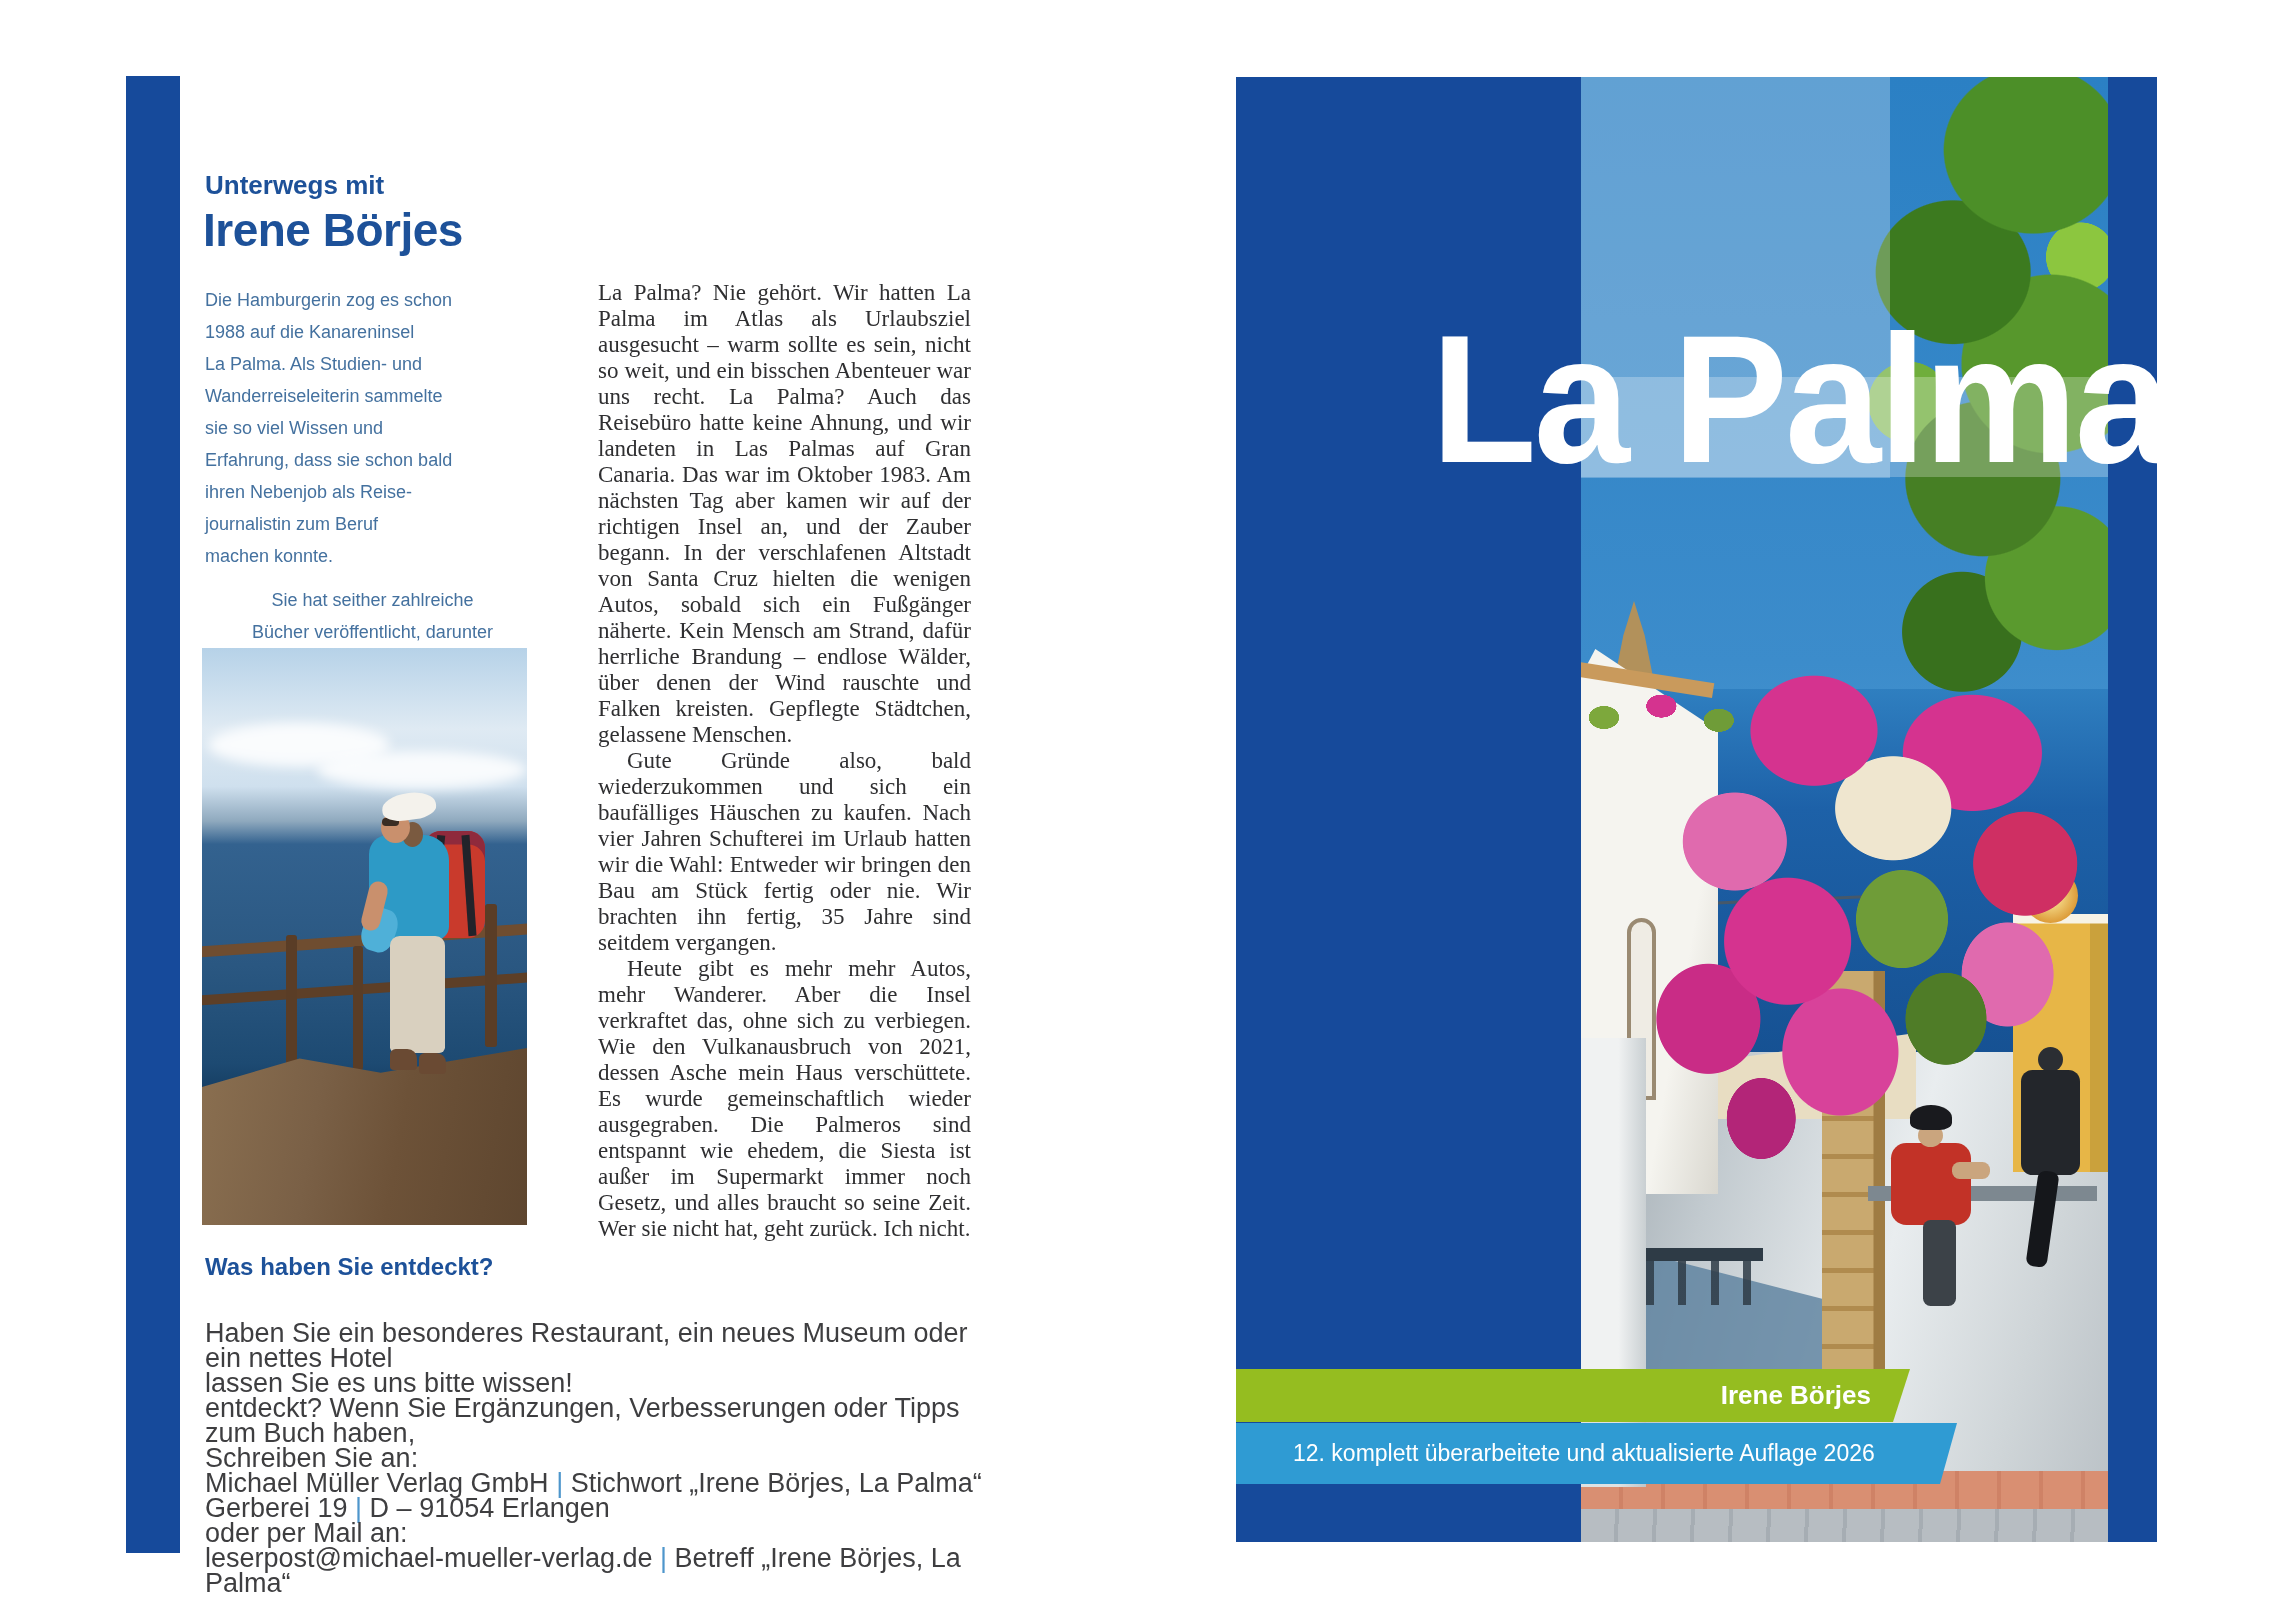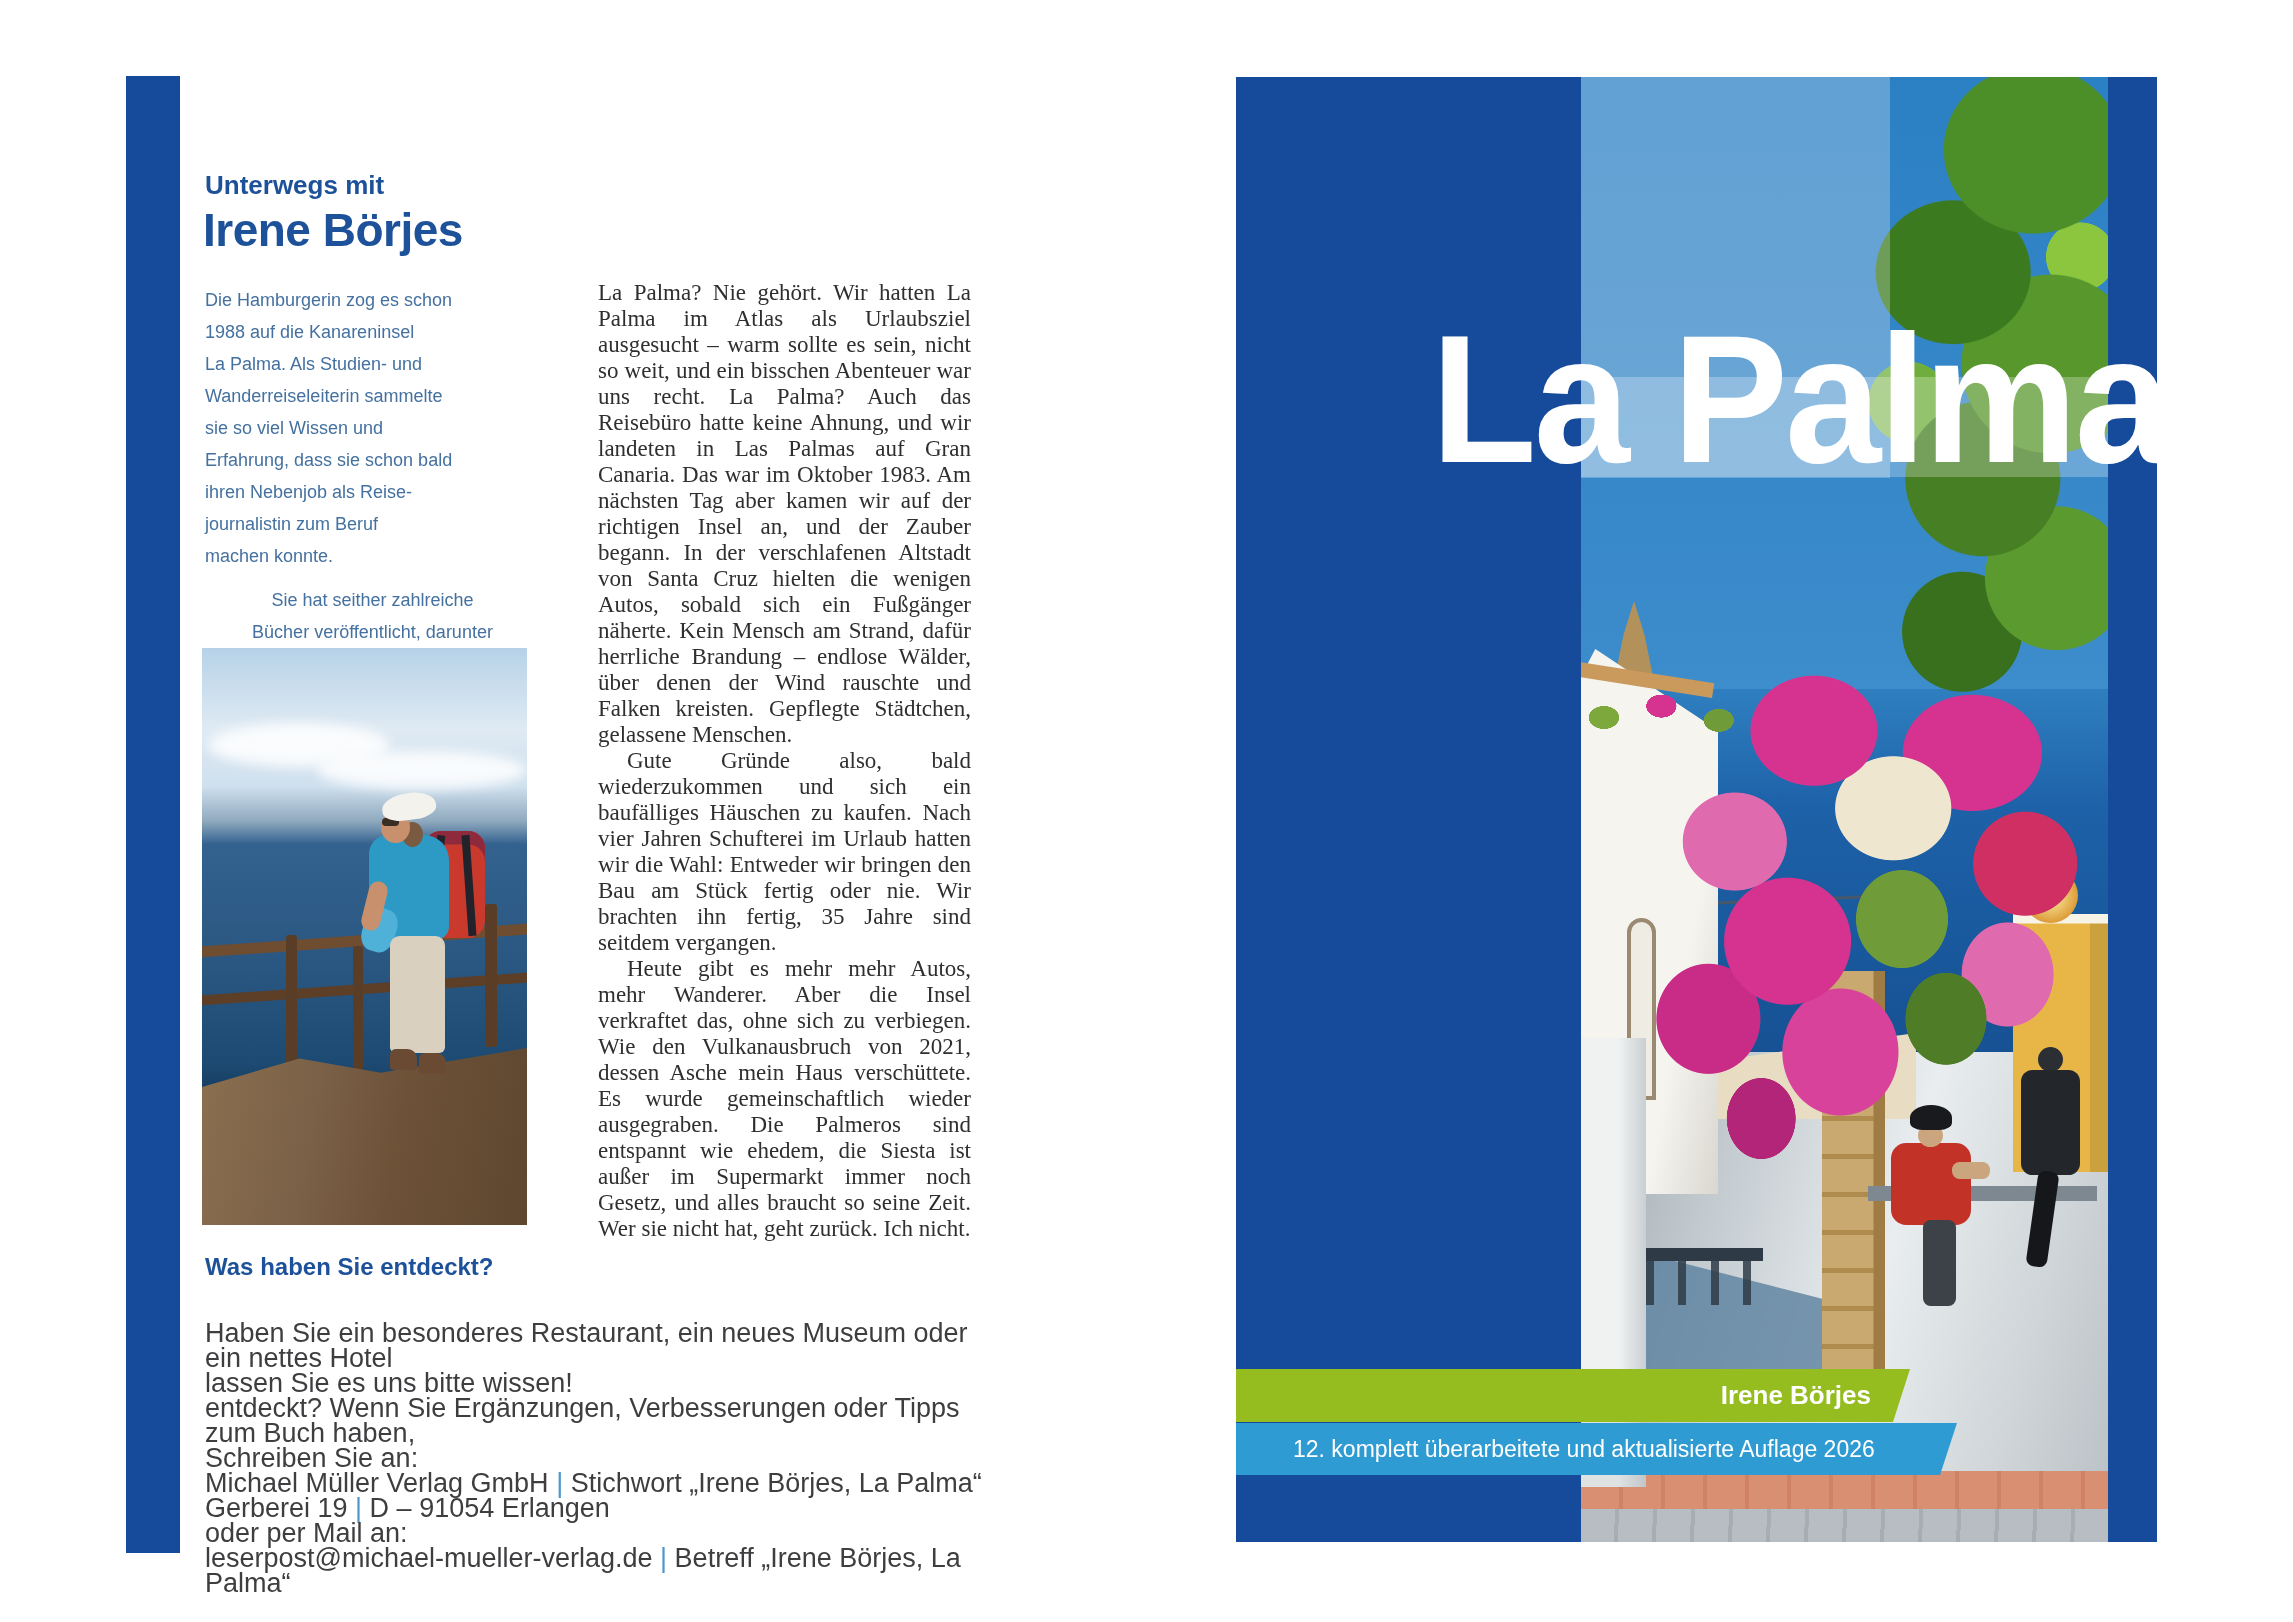--- a/index.html
+++ b/index.html
@@ -114,21 +114,21 @@
     radial-gradient(25px 19px at 28% 30%,#d5338f 0 60%,transparent 61%),
     radial-gradient(25px 19px at 48% 55%,#6f9c38 0 60%,transparent 61%),
     radial-gradient(25px 19px at 68% 35%,#e06aae 0 60%,transparent 61%),
     radial-gradient(25px 19px at 88% 55%,#7da83c 0 60%,transparent 61%);}
 
   .overlay-v{position:absolute;left:345px;top:0;width:309px;height:401px;background:rgba(255,255,255,.26);}
   .overlay-h{position:absolute;left:345px;top:300px;width:527px;height:100px;background:rgba(255,255,255,.26);}
   .cover-title{position:absolute;left:195px;top:231px;font-size:182px;line-height:182px;font-weight:bold;color:#fff;letter-spacing:-2.9px;transform:scaleX(.95);transform-origin:left top;white-space:nowrap;}
   .band{position:absolute;left:0;color:#fff;display:flex;align-items:center;}
   .band-green{top:1292px;width:679px;height:53px;background:var(--band_green);clip-path:polygon(0 0,674px 0,657px 100%,0 100%);justify-content:flex-end;padding-right:44px;font-size:26px;font-weight:bold;}
-  .band-blue{top:1346px;width:726px;height:52px;background:var(--band_blue);clip-path:polygon(0 0,721px 0,704px 100%,0 100%);padding-left:57px;font-size:23px;}
+  .band-blue{top:1346px;width:726px;height:61px;background:var(--band_blue);clip-path:polygon(0 0,721px 0,704px 100%,0 100%);padding-left:57px;font-size:23px;}
 </style>
 </head>
 <body>
 
 <div class="canvas">
 
   <div class="leftbar"></div>
 
   <div class="kicker">Unterwegs mit</div>
   <div class="author-name">Irene Börjes</div>

